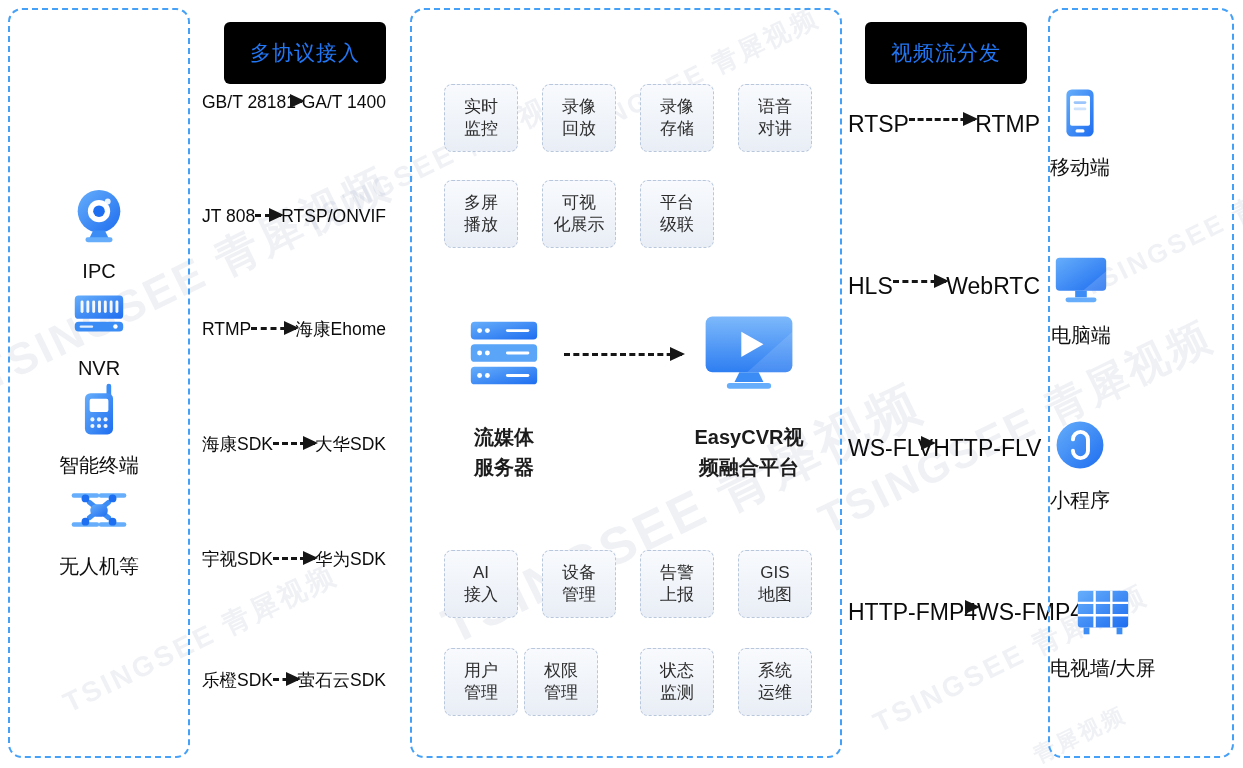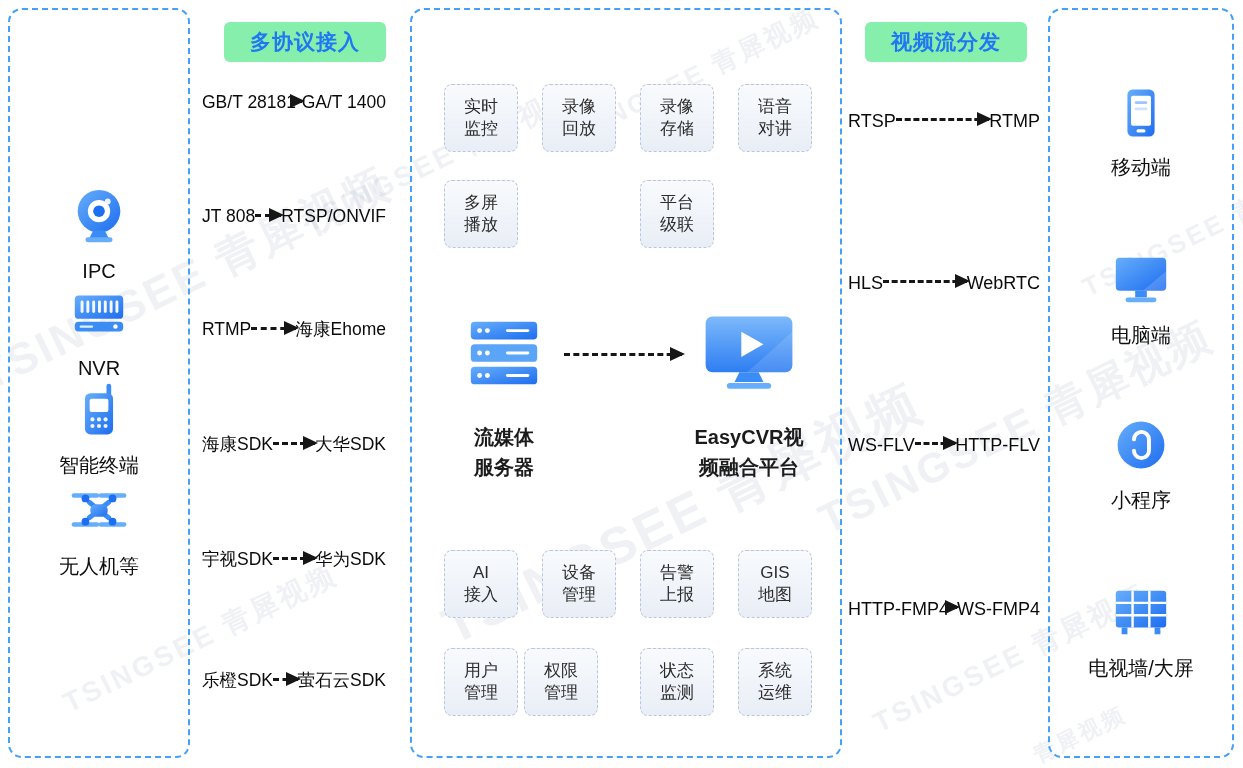--- a/index.html
+++ b/index.html
@@ -10,33 +10,33 @@
   
   .wm{position:absolute;transform:rotate(-26deg);color:rgba(130,150,180,0.13);
     font-weight:800;letter-spacing:3px;white-space:nowrap;pointer-events:none;}
 
   
   .panel{position:absolute;border:2px dashed #45a0f7;border-radius:14px;}
   #left-panel{left:8px;top:8px;width:182px;height:750px;display:flex;flex-direction:column;
     justify-content:center;align-items:center;padding:8px 0;}
   #center-panel{left:410px;top:8px;width:432px;height:750px;}
   #right-panel{left:1048px;top:8px;width:186px;height:750px;display:flex;flex-direction:column;
-    justify-content:space-evenly;align-items:center;padding:8px 0;}
+    justify-content:space-evenly;align-items:flex-start;padding:8px 0;}
 
   .device{display:flex;flex-direction:column;align-items:center;gap:8px;}
   .dlabel{font-size:20px;color:#101010;font-weight:500;text-align:center;}
 
   
-  .badge{position:absolute;transform:translateX(-50%);background:#86efac;color:#2176f3;
-    font-size:21px;font-weight:700;padding:6px 26px;border-radius:6px;letter-spacing:1px;white-space:nowrap;}
+  .badge{position:absolute;transform:translateX(-50%);background:#000000;color:#2176f3;
+    font-size:21px;font-weight:400;padding:17px 26px;border-radius:6px;letter-spacing:1px;white-space:nowrap;}
 
   
   .agroup{position:absolute;display:flex;flex-direction:row;align-items:flex-start;}
   .alabel{font-size:17.5px;color:#0b0b0b;font-weight:500;white-space:nowrap;line-height:1.25;}
-  .dist .alabel{font-size:18px;}
+  .dist .alabel{font-size:23px;}
   .dashline{position:relative;width:96%;height:0;border-top:3px dashed #161616;margin:8px 0;}
   .dashline::after{content:"";position:absolute;right:-3px;top:-9px;width:0;height:0;
     border-left:15px solid #161616;border-top:7.5px solid transparent;border-bottom:7.5px solid transparent;}
   .core-arrow{position:absolute;margin:0;width:118px;}
 
   
   .fbox{position:absolute;width:74px;height:68px;border:1px dashed #b9c7dc;border-radius:8px;
     background:linear-gradient(180deg,#f8fafd 0%,#e9eef6 100%);display:flex;flex-direction:column;
     align-items:center;justify-content:center;font-size:17px;line-height:1.32;color:#2d2d2d;text-align:center;}
 
@@ -201,20 +201,24 @@
       <span>录像</span>
         <span>存储</span>
     </div>
     <div class="fbox" style="left:326px;top:74px">
       <span>语音</span>
         <span>对讲</span>
     </div>
     <div class="fbox" style="left:32px;top:170px">
       <span>多屏</span>
         <span>播放</span>
+    </div>
+    <div class="fbox" style="left:130px;top:170px">
+      <span>可视</span>
+        <span>化展示</span>
     </div>
     <div class="fbox" style="left:228px;top:170px">
       <span>平台</span>
         <span>级联</span>
     </div>
 
     <div class="core-icon" style="left:36px;top:304px;width:112px">
       <svg viewBox="0 0 84 84" width="82" height="82">
         <rect x="8" y="8" width="68" height="18" rx="4" fill="url(#bluGrad)"></rect>
         <rect x="8" y="31" width="68" height="18" rx="4" fill="#5aa5f8"></rect>

